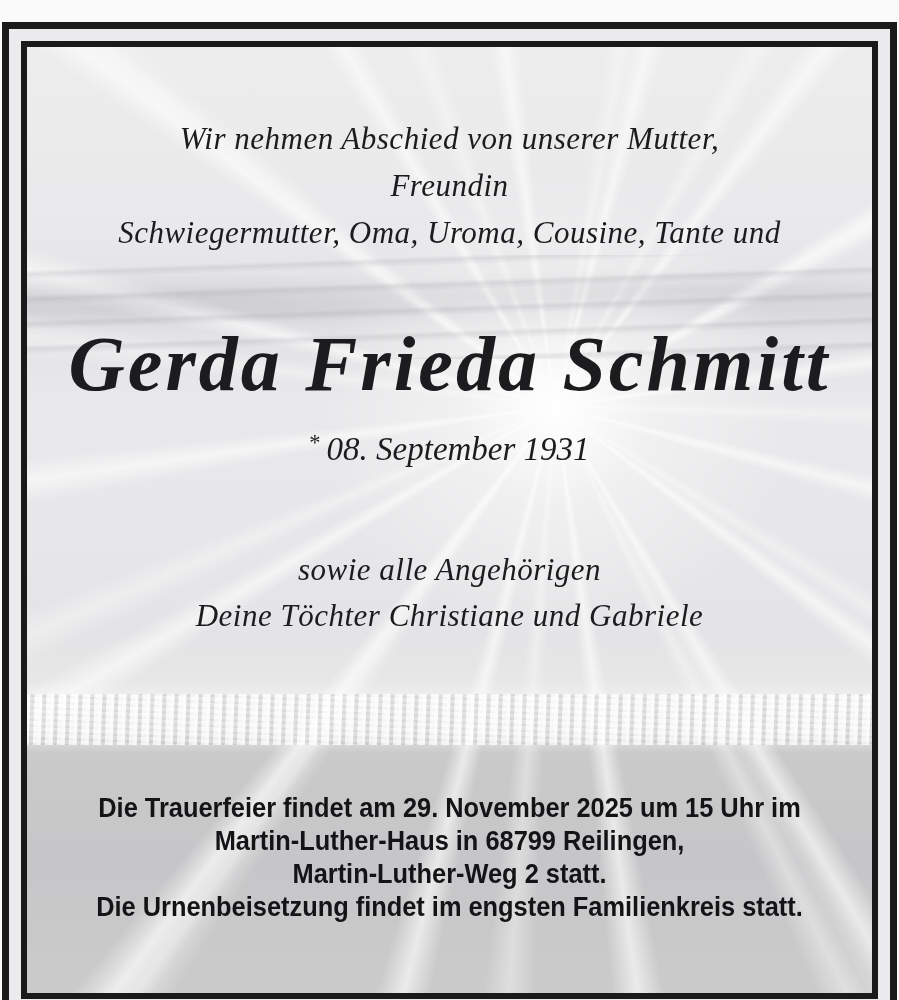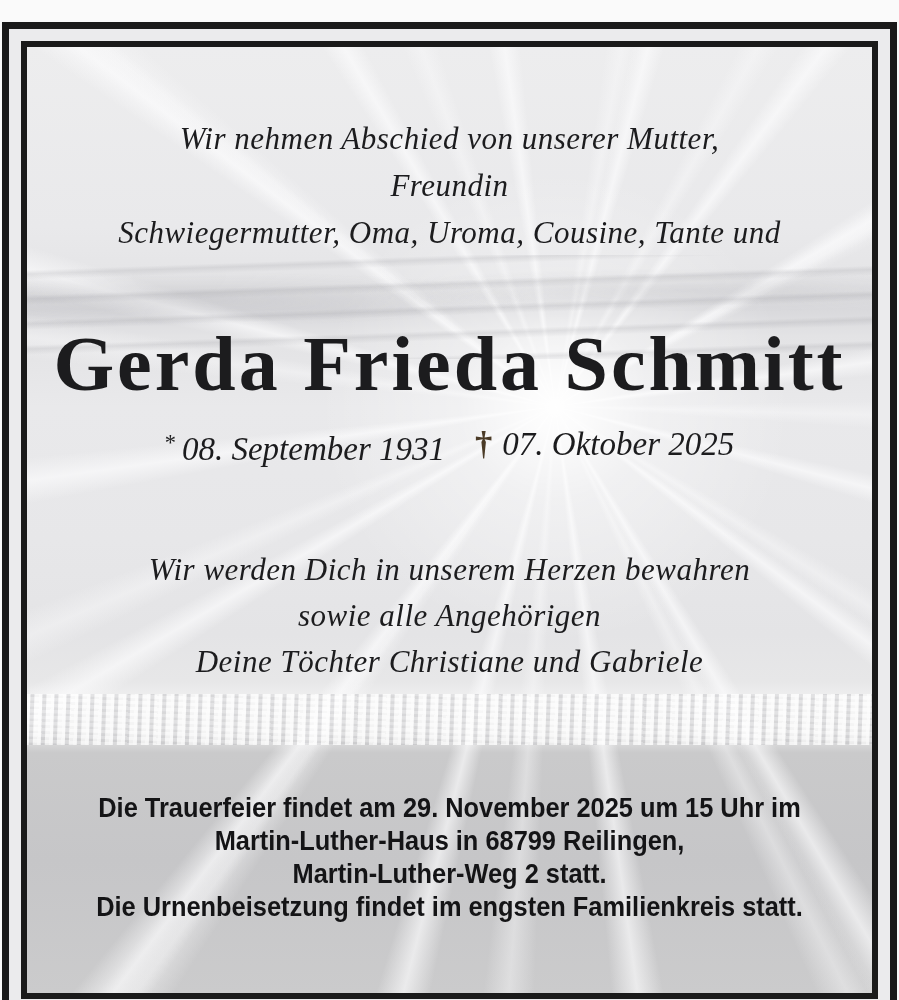--- a/index.html
+++ b/index.html
@@ -121,20 +121,21 @@
     font-size: 31px;
     line-height: 47px;
     font-style: italic;
     letter-spacing: 0.5px;
   }
   .name {
     top: 274px;
     font-size: 78px;
     line-height: 86px;
     font-weight: 700;
+    font-style: italic;
     letter-spacing: 3px;
     white-space: nowrap;
   }
   .dates {
     top: 376px;
     font-size: 33px;
     line-height: 40px;
     font-style: italic;
     display: flex;
     justify-content: center;
@@ -190,27 +191,23 @@
           <span class="line">Freundin</span>
           <span class="line">Schwiegermutter, Oma, Uroma, Cousine, Tante und</span>
         </p>
 
         <h1 class="block name">Gerda Frieda Schmitt</h1>
 
         <div class="block dates">
           <span class="date-item">
             <span class="star">*</span><span>08. September 1931</span>
           </span>
-          <span class="date-item">
-            <span class="cross">†</span><span>07. Oktober 2025</span>
-          </span>
         </div>
 
         <p class="block farewell">
-          <span class="line">Wir werden Dich in unserem Herzen bewahren</span>
           <span class="line">sowie alle Angehörigen</span>
           <span class="line">Deine Töchter Christiane und Gabriele</span>
         </p>
 
         <p class="block service">
           <span class="line">Die Trauerfeier findet am 29. November 2025 um 15 Uhr im</span>
           <span class="line">Martin-Luther-Haus in 68799 Reilingen,</span>
           <span class="line">Martin-Luther-Weg 2 statt.</span>
           <span class="line">Die Urnenbeisetzung findet im engsten Familienkreis statt.</span>
         </p>

